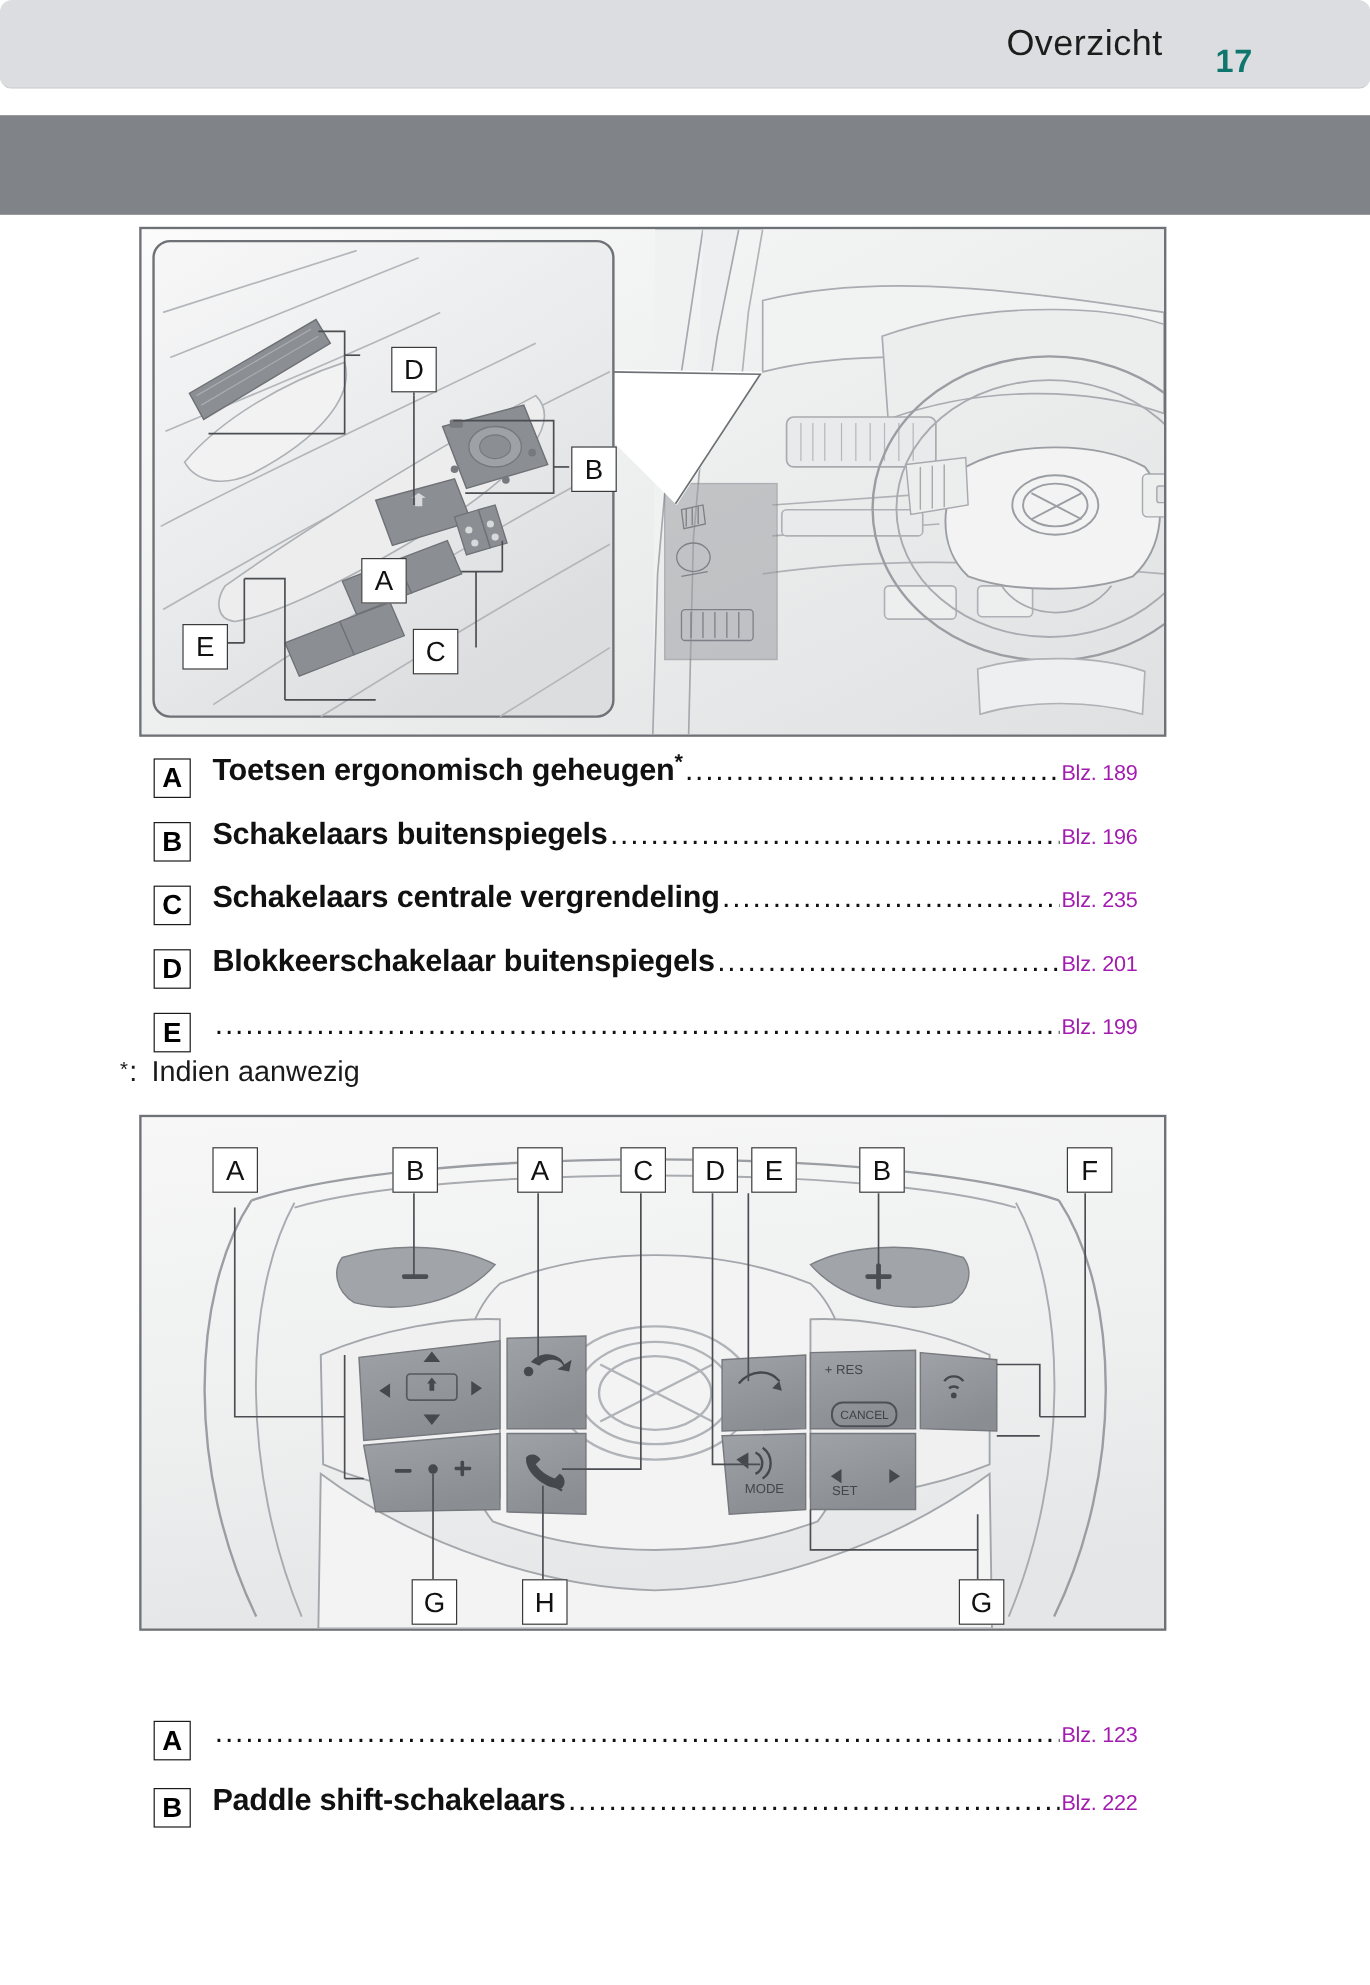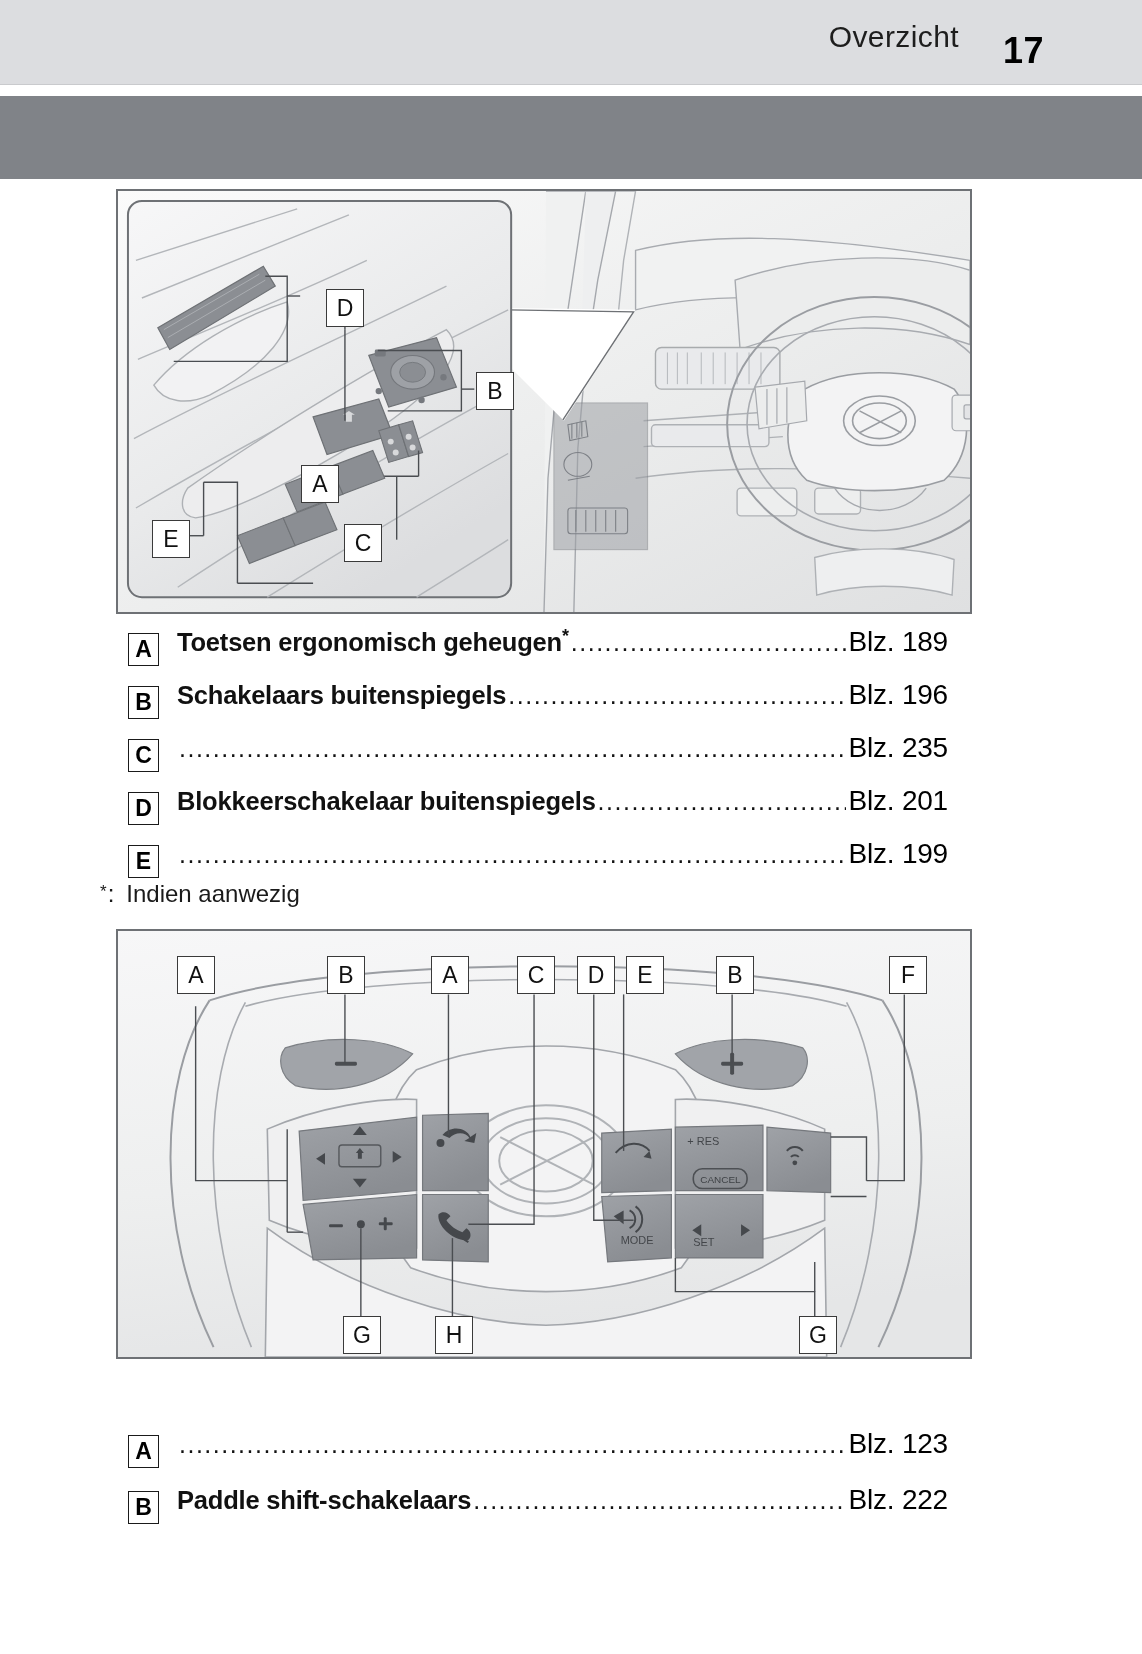--- a/index.html
+++ b/index.html
@@ -15,44 +15,45 @@
     font-family: "Liberation Sans", sans-serif;
     color: #1a1a1a;
     overflow: hidden;
   }
 
   
   .page-header {
     position: absolute;
     left: 0; top: 0;
     width: 1142px;
-    height: 85px;
+    height: 74px;
     background: #dcdde0;
     border-bottom: 1px solid #c9cacd;
     box-sizing: border-box;
+    border-radius: 10px;
   }
   .header-inner {
     position: absolute;
     right: 98px;
     top: 0;
     height: 74px;
     display: flex;
     align-items: center;
     gap: 44px;
   }
   .header-chapter {
     font-size: 30px;
     font-weight: 400;
     letter-spacing: 0.4px;
     color: #1d1d1d;
   }
   .header-pageno {
-    font-size: 36px;
+    font-size: 27px;
     font-weight: 700;
-    color: #000000;
+    color: #0f766e;
     letter-spacing: 0.5px;
     margin-top: 28px;
   }
 
   
   .gray-band {
     position: absolute;
     left: 0;
     top: 96px;
     width: 1142px;
@@ -148,22 +149,22 @@
     flex: 1 1 auto;
     overflow: hidden;
     white-space: nowrap;
     font-size: 25px;
     color: #111;
     margin: 0 2px;
     letter-spacing: 1.5px;
   }
   .idx-page {
     flex: 0 0 auto;
-    font-size: 28px;
-    color: #000000;
+    font-size: 18px;
+    color: #a21caf;
     white-space: nowrap;
     letter-spacing: -0.2px;
   }
 
   
   .footnote {
     position: absolute;
     left: 100px;
     top: 880px;
     font-size: 24px;
@@ -398,20 +399,21 @@
 
   <div class="index-row">
     <span class="idx-badge">B</span>
     <span class="idx-text">Schakelaars buitenspiegels</span>
     <span class="idx-dots">...............................................................................................................</span>
     <span class="idx-page">Blz. 196</span>
   </div>
 
   <div class="index-row">
     <span class="idx-badge">C</span>
+    <span class="idx-text">Schakelaars centrale vergrendeling</span>
     <span class="idx-dots">...............................................................................................................</span>
     <span class="idx-page">Blz. 235</span>
   </div>
 
   <div class="index-row">
     <span class="idx-badge">D</span>
     <span class="idx-text">Blokkeerschakelaar buitenspiegels</span>
     <span class="idx-dots">...............................................................................................................</span>
     <span class="idx-page">Blz. 201</span>
   </div>

